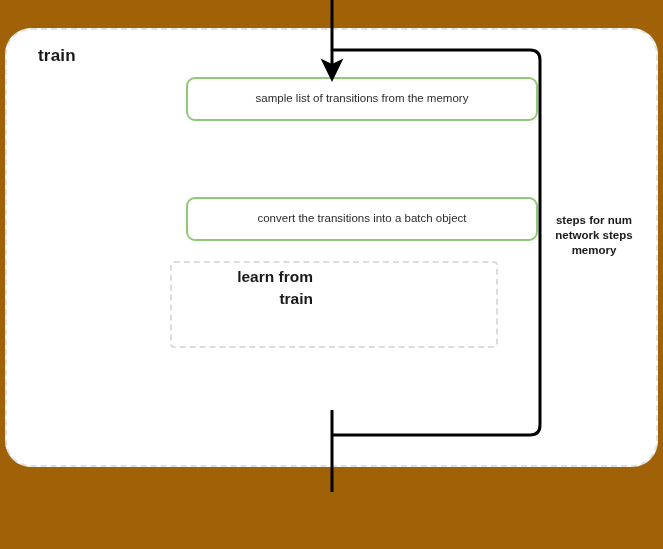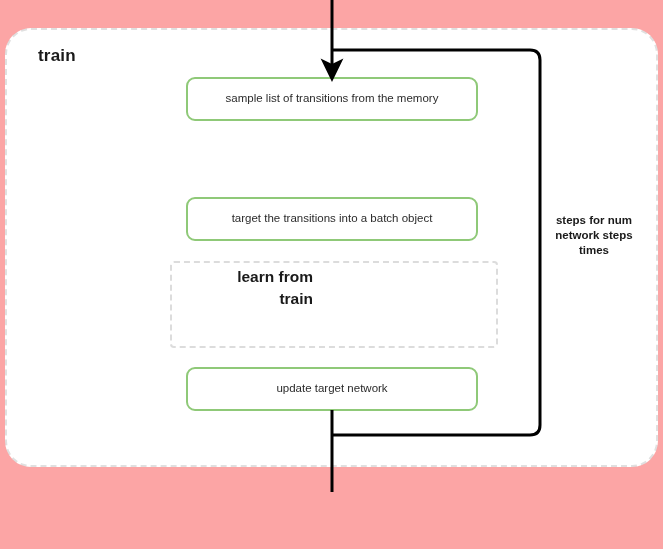--- a/index.html
+++ b/index.html
@@ -7,21 +7,21 @@
     padding: 0;
     background: #000000;
   }
   body {
     font-family: "Liberation Sans", sans-serif;
   }
   #canvas {
     position: relative;
     width: 663px;
     height: 549px;
-    background: #fca5a5;
+    background: #a16207;
     overflow: hidden;
   }
 
   
   #train-container {
     position: absolute;
     left: 5px;
     top: 28px;
     width: 653px;
     height: 439px;
@@ -38,21 +38,21 @@
     font-size: 17px;
     font-weight: bold;
     color: #1a1a1a;
     letter-spacing: 0.2px;
   }
 
   
   .step-box {
     position: absolute;
     left: 186px;
-    width: 292px;
+    width: 352px;
     height: 44px;
     box-sizing: border-box;
     background: #ffffff;
     border: 2.5px solid #8fc978;
     border-radius: 9px;
     display: flex;
     align-items: center;
     justify-content: center;
   }
   .step-box .step-label {
@@ -122,39 +122,36 @@
   <div id="train-container"></div>
 
   <div id="train-title">train</div>
 
   <div class="step-box" id="step-sample">
     <span class="step-label">sample list of transitions from the memory</span>
   </div>
 
 
   <div class="step-box" id="step-convert">
-    <span class="step-label">target the transitions into a batch object</span>
+    <span class="step-label">convert the transitions into a batch object</span>
   </div>
 
   <div id="learn-block"></div>
   <div id="learn-block-title"><span>learn from</span><br><span>train</span></div>
 
-  <div class="step-box" id="step-update">
-    <span class="step-label">update target network</span>
-  </div>
 
   <svg id="wires" viewBox="0 0 663 549" xmlns="http://www.w3.org/2000/svg">
     <defs>
       <marker id="arrowhead" markerWidth="9" markerHeight="9" refX="4.2" refY="4.2" orient="auto" markerUnits="strokeWidth">
         <path d="M 0.4 0.4 L 8.2 4.2 L 0.4 8.0 L 2.2 4.2 Z" fill="#000000"></path>
       </marker>
     </defs>
 
     <path d="M 332 0 L 332 70" fill="none" stroke="#000000" stroke-width="3" marker-end="url(#arrowhead)"></path>
 
     <path d="M 332 50 L 530 50 Q 540 50 540 60 L 540 425 Q 540 435 530 435 L 332 435" fill="none" stroke="#000000" stroke-width="3" stroke-linecap="butt"></path>
 
     <path d="M 332 410 L 332 492" fill="none" stroke="#000000" stroke-width="3"></path>
   </svg>
 
-  <div id="loop-label"><span>steps for num</span><br><span>network steps</span><br><span>times</span></div>
+  <div id="loop-label"><span>steps for num</span><br><span>network steps</span><br><span>memory</span></div>
 
 </div>
 
 </body></html>

